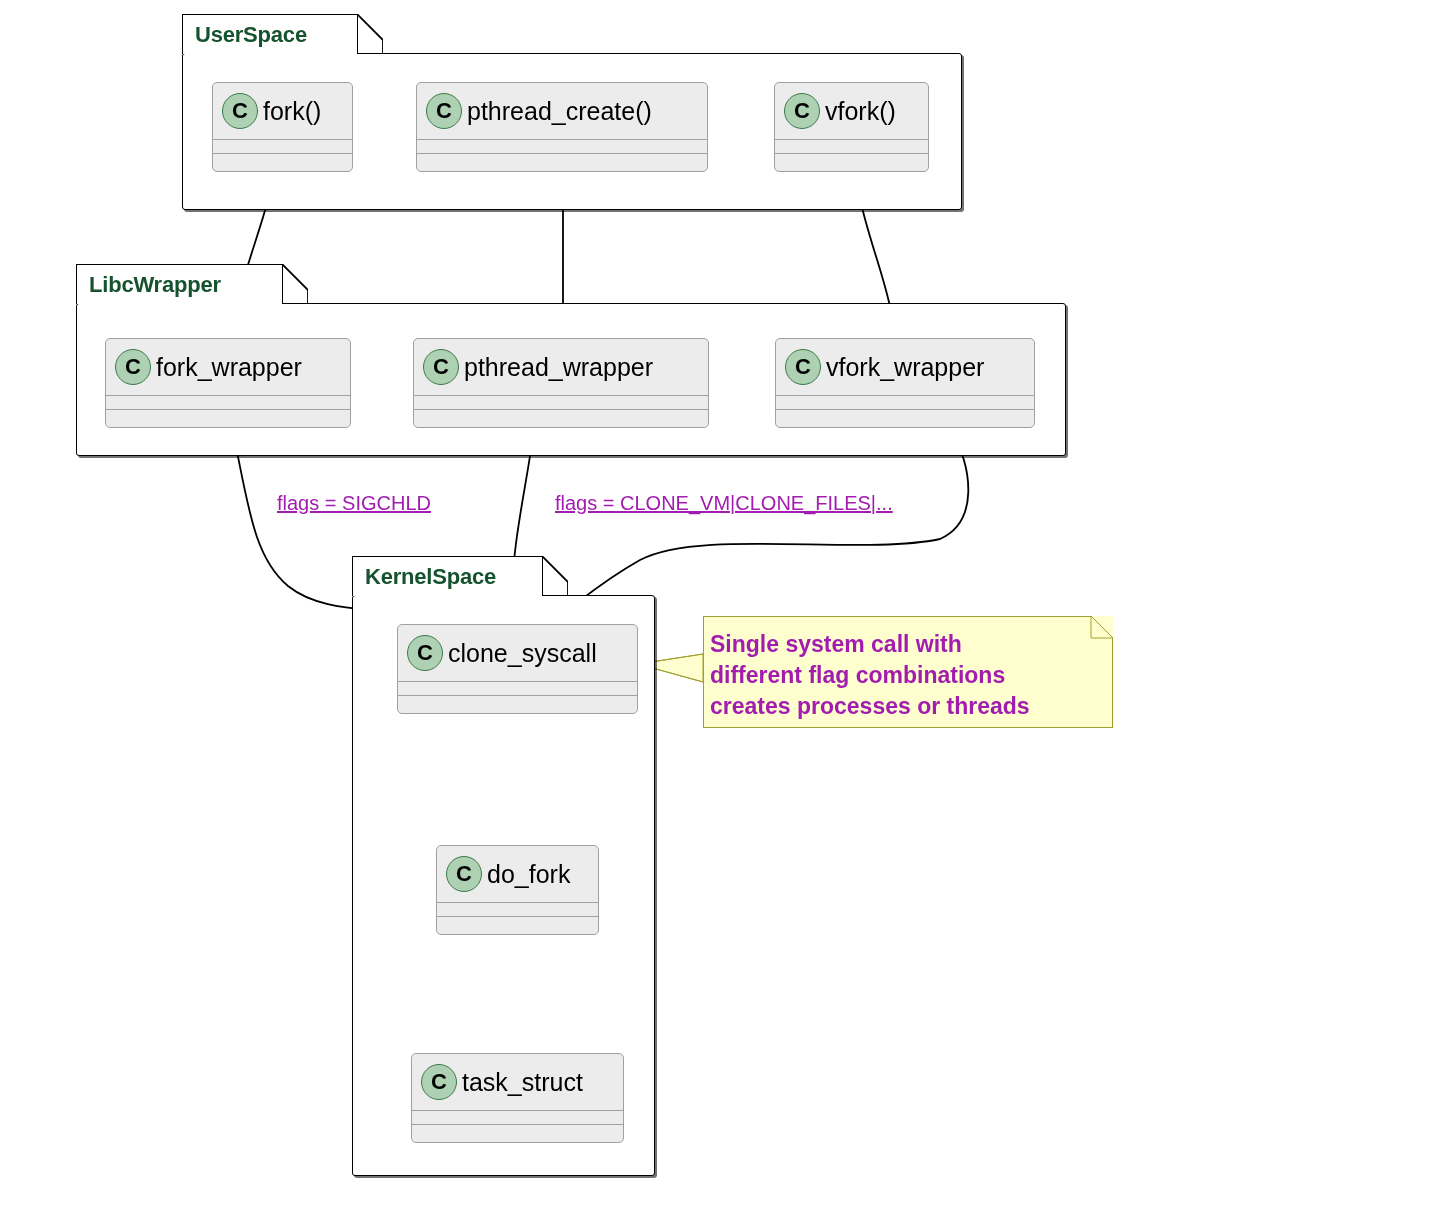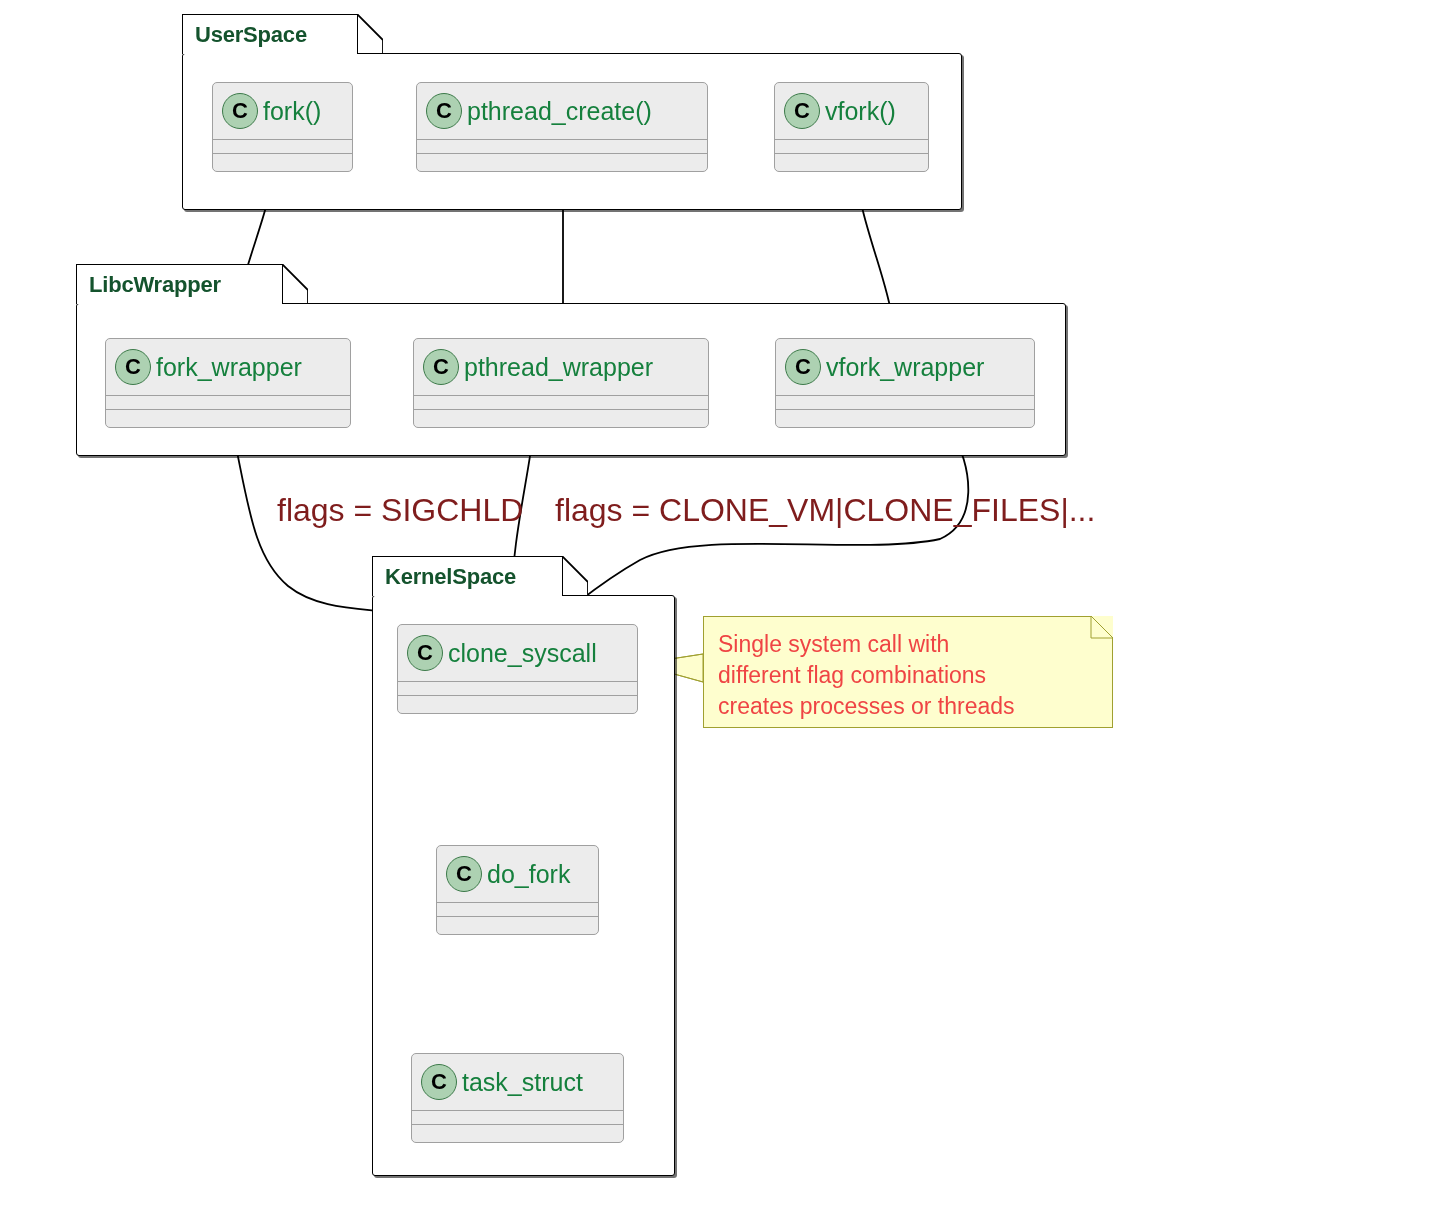--- a/index.html
+++ b/index.html
@@ -96,21 +96,21 @@
     align-items: center;
     justify-content: center;
     font-size: 22px;
     font-weight: bold;
     color: #000000;
     line-height: 1;
   }
   .cls-name {
     margin-left: 5px;
     font-size: 25px;
-    color: #15803d;
+    color: #000000;
     white-space: nowrap;
   }
   .cls-sep {
     height: 1px;
     background: #A0A0A0;
   }
   .cls-compartment {
     height: 13px;
   }
 
@@ -133,34 +133,36 @@
   }
   .note-fold-line {
     position: absolute;
     right: -1px;
     top: -1px;
     width: 31px;
     height: 31px;
   }
   .note-text {
     position: relative;
-    padding: 12px 14px 10px 14px;
+    padding: 12px 14px 10px 6px;
     font-size: 23px;
     line-height: 31px;
-    color: #ef4444;
+    color: #a21caf;
     white-space: pre-line;
+    font-weight: bold;
   }
 
   
   .edge-label {
     position: absolute;
-    font-size: 32px;
-    color: #7f1d1d;
+    font-size: 20px;
+    color: #a21caf;
     white-space: nowrap;
     z-index: 3;
+    text-decoration: underline;
   }
 </style>
 </head>
 <body>
 
 <div id="canvas">
 
   <svg class="layer edges" viewBox="0 0 1456 1221">
     <defs>
       <marker id="ah" markerWidth="14" markerHeight="14" refX="10" refY="5" orient="auto" markerUnits="userSpaceOnUse">
@@ -272,21 +274,21 @@
     </div>
     <div class="cls-sep"></div>
     <div class="cls-compartment"></div>
     <div class="cls-sep"></div>
     <div class="cls-compartment"></div>
   </div>
 
   <div class="edge-label" style="left:277px; top:492px;">flags = SIGCHLD</div>
   <div class="edge-label" style="left:514px; top:492px;margin-left:41px;">flags = CLONE_VM|CLONE_FILES|...</div>
 
-  <div class="pkg" style="left:372px; top:556px; width:299px; height:620px;">
+  <div class="pkg" style="left:352px; top:556px; width:299px; height:620px;">
     <div class="pkg-tab" style="width:191px;">
       <span class="pkg-tab-label">KernelSpace</span>
     </div>
     <svg class="pkg-tab-slant" style="left:190px;" viewBox="0 0 26 40">
       <path d="M0,0 L26,26 L26,40 L0,40 Z" fill="#ffffff"></path>
       <path d="M0,0 L26,26 L26,40" fill="none" stroke="#000000" stroke-width="1.8"></path>
     </svg>
     <div class="pkg-body" style="top:39px; width:303px; height:581px;"></div>
   </div>
 

